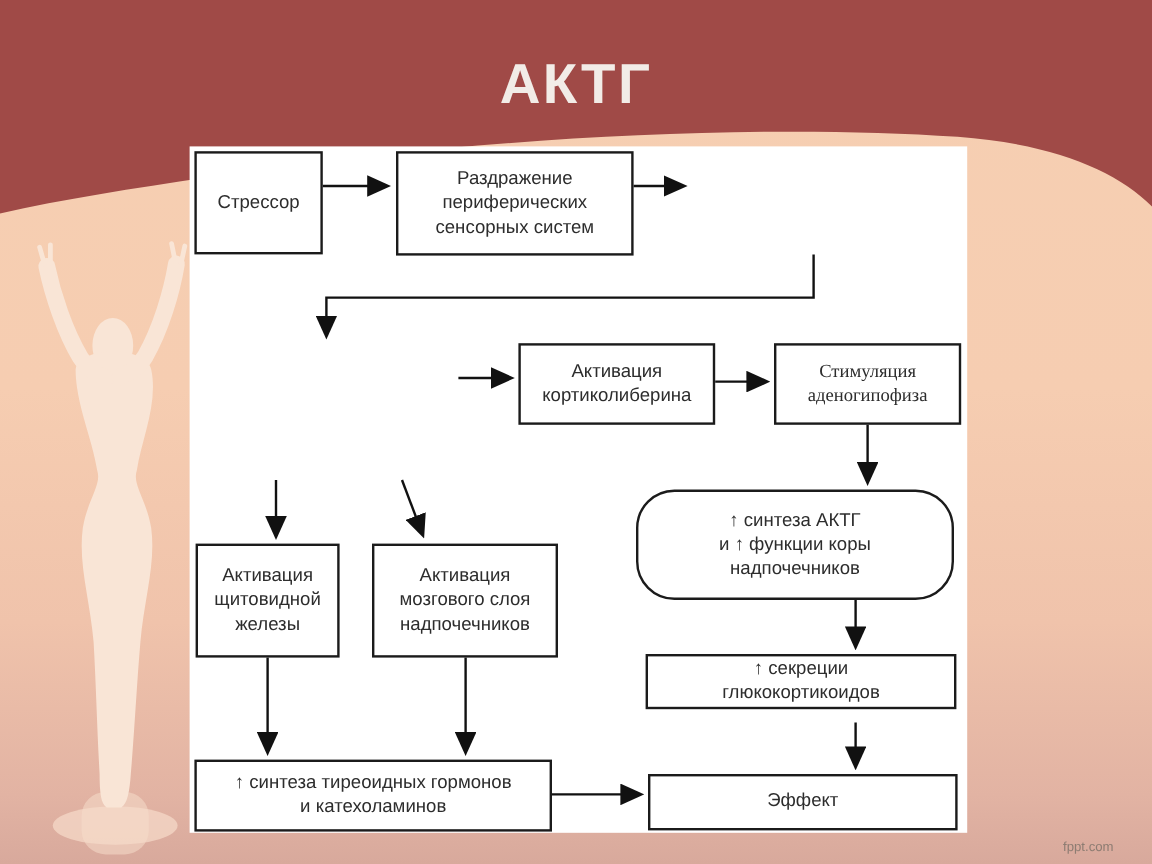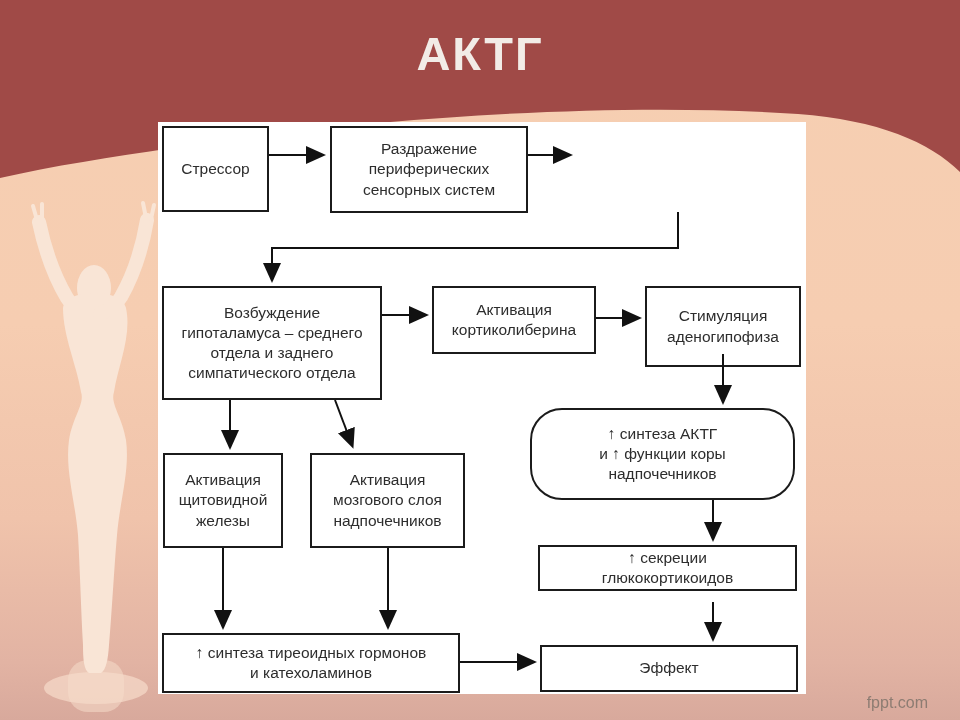--- a/index.html
+++ b/index.html
@@ -4,50 +4,50 @@
 <style>
   html,body{margin:0;padding:0;}
   body{
     width:960px;height:720px;position:relative;overflow:hidden;
     font-family:"Liberation Sans", sans-serif;
     background:linear-gradient(180deg,#F6CFB2 0%,#F6CDB1 45%,#F0C3AB 72%,#E2B3A3 92%,#D8A99C 100%);
   }
   .band-svg{position:absolute;left:0;top:0;}
   .silhouette-svg{position:absolute;left:6px;top:140px;}
   .slide-title{
-    position:absolute;left:0;right:0;top:26px;margin:0;
+    position:absolute;left:0;right:0;top:26px;margin:16px;
     text-align:center;font-size:47px;font-weight:700;letter-spacing:2px;
     color:#F2ECE7;
   }
   .panel{
     position:absolute;left:158px;top:122px;width:648px;height:572px;
     background:#FFFFFF;
   }
   .node{
     position:absolute;background:#FFFFFF;border:2px solid #1B1B1B;
     box-sizing:border-box;display:flex;align-items:center;justify-content:center;
     text-align:center;white-space:pre-line;
     font-size:15.5px;line-height:1.3;color:#2D2D2D;padding:18px 3px;
   }
   .n1{left:4px;  top:4px;   width:107px;height:86px;}
   .n2{left:172px;top:4px;   width:198px;height:87px;}
   .n3{left:418px;top:4px;   width:224px;height:86px;}
   .n4{left:4px;  top:164px; width:220px;height:114px;}
   .n5{left:274px;top:164px; width:164px;height:68px;}
-  .n6{left:487px;top:164px; width:156px;height:81px;}
+  .n6{left:487px;top:164px; width:156px;height:68px;font-family:Liberation Serif, serif;}
   .n7{left:372px;top:286px; width:265px;height:92px;border-radius:32px;}
   .n8{left:5px;  top:331px; width:120px;height:95px;}
   .n9{left:152px;top:331px; width:155px;height:95px;}
   .n10{left:380px;top:423px;width:259px;height:46px;}
   .n11{left:4px; top:511px; width:298px;height:60px;}
   .n12{left:382px;top:523px;width:258px;height:47px;}
   .arrows{position:absolute;left:0;top:0;}
   .watermark{
     position:absolute;right:32px;bottom:8px;
-    font-size:16px;color:#8D7C72;
+    font-size:11px;color:#8D7C72;
   }
 </style>
 </head>
 <body>
 
 <svg class="band-svg" width="960" height="200" viewBox="0 0 960 200">
   <path d="M0,0 H960 V172 C930,142 878,120 798,114 C620,102 380,116 172,148 C112,157 52,166 0,178 Z" fill="#A04A47"></path>
 </svg>
 
 <svg class="silhouette-svg" width="170" height="580" viewBox="0 0 170 580">
@@ -86,24 +86,20 @@
 </svg>
 
 <h1 class="slide-title">АКТГ</h1>
 
 <div class="panel">
 
   <div class="node n1">Стрессор</div>
   <div class="node n2">Раздражение
 периферических
 сенсорных систем</div>
-  <div class="node n4">Возбуждение
-гипоталамуса – среднего
-отдела и заднего
-симпатического отдела</div>
   <div class="node n5">Активация
 кортиколиберина</div>
   <div class="node n6">Стимуляция
 аденогипофиза</div>
   <div class="node n7">↑ синтеза АКТГ
 и ↑ функции коры
 надпочечников</div>
   <div class="node n8">Активация
 щитовидной
 железы</div>

